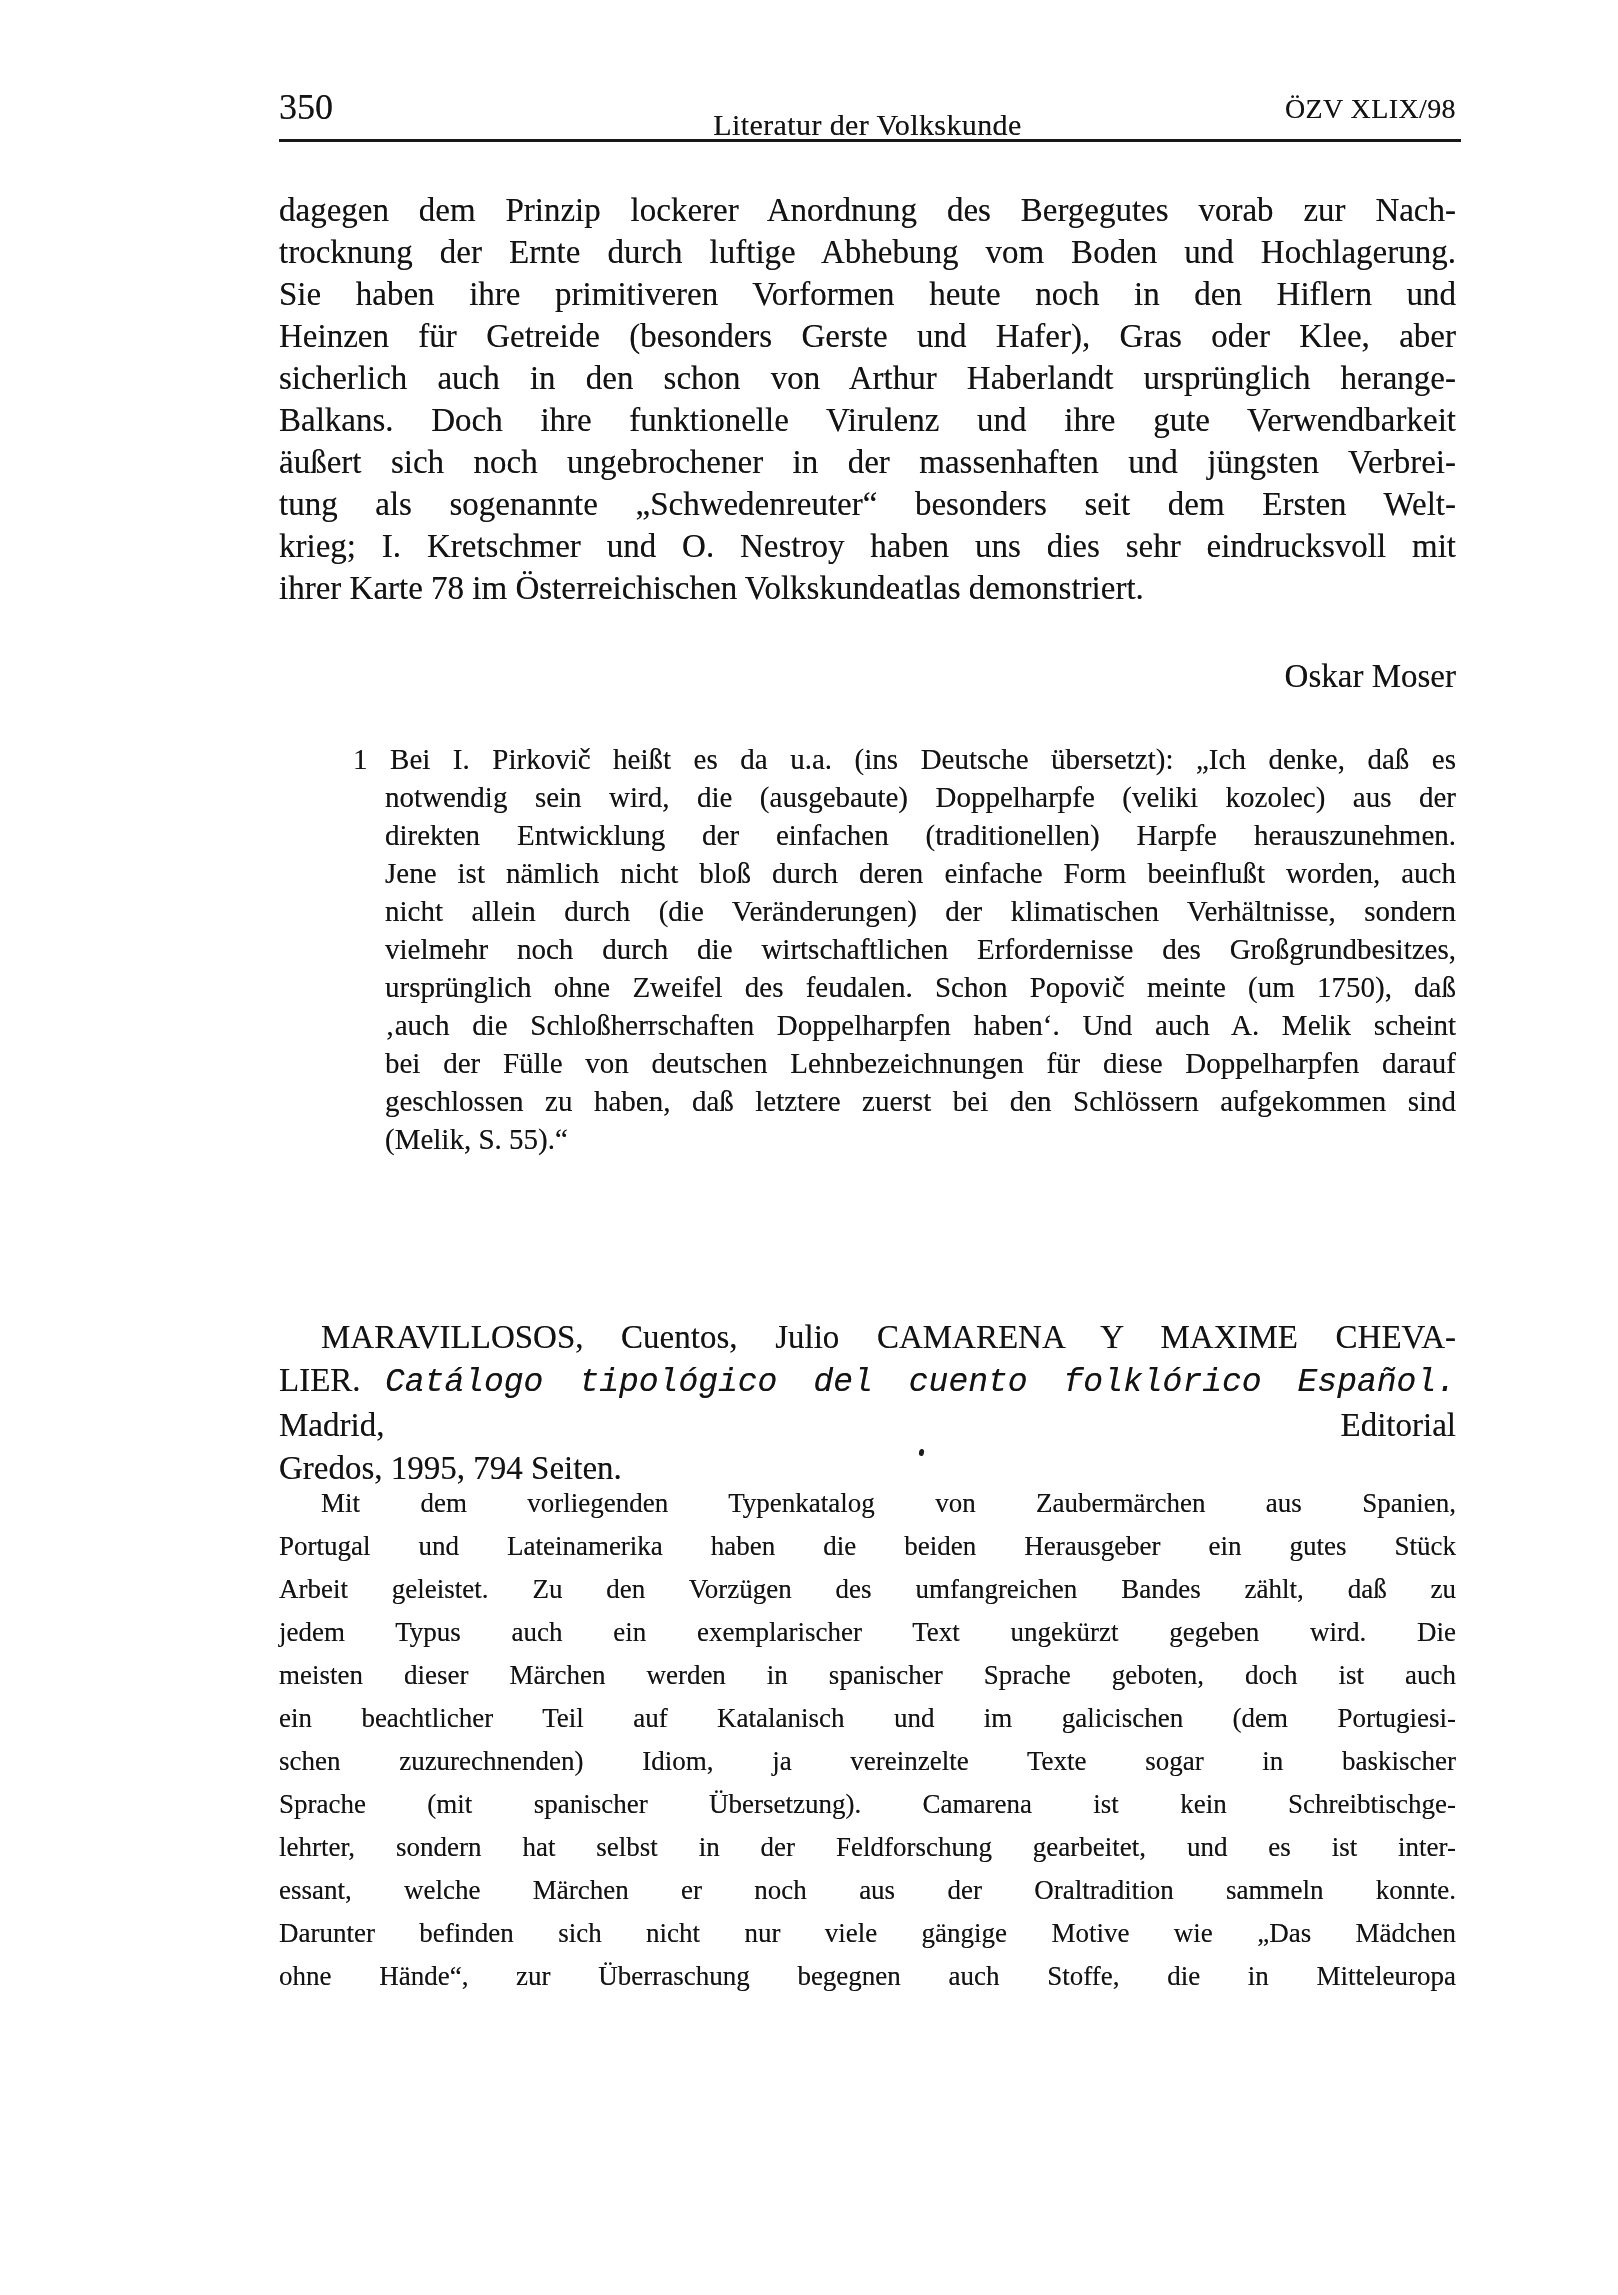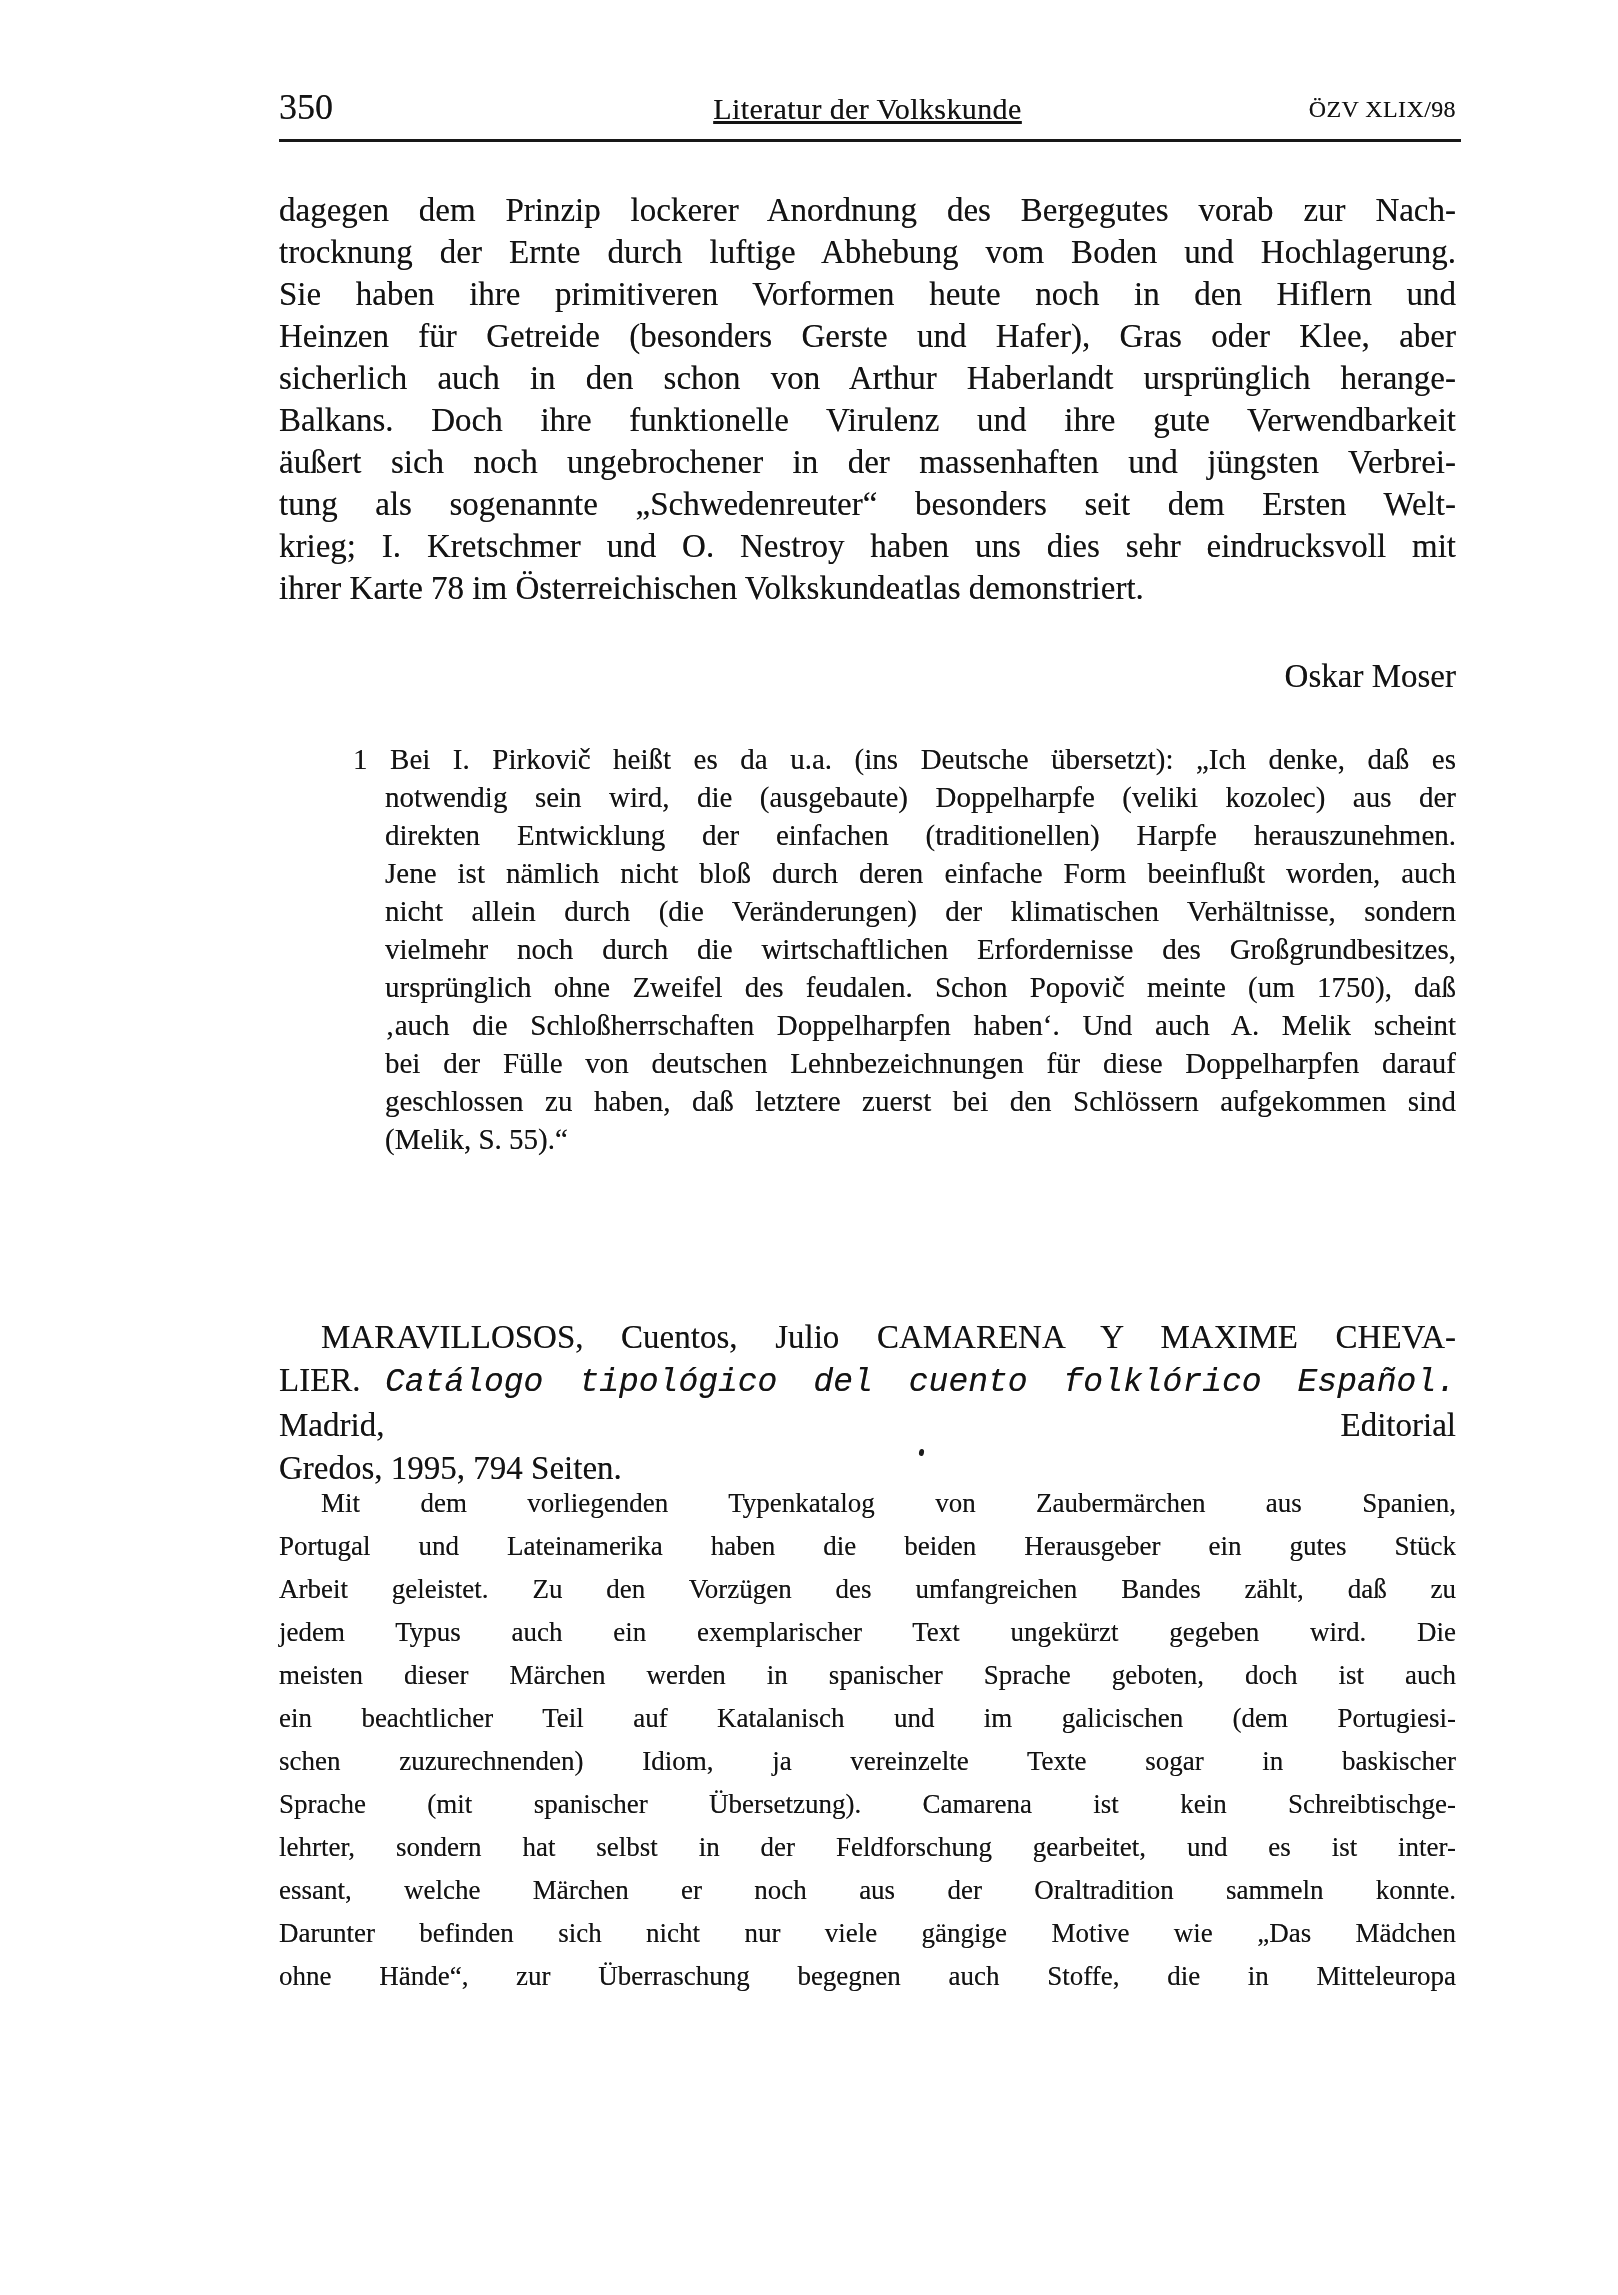--- a/index.html
+++ b/index.html
@@ -11,22 +11,22 @@
     color: #131313;
     font-family: "Liberation Serif", "DejaVu Serif", serif;
     text-shadow: 0 0 0.4px rgba(10,10,10,0.55);
     overflow: hidden;
     padding-left: 26px;
   }
   .abs { position: absolute; }
 
   
   .page-number   { left: 279px; top: 86px; font-size: 36px; line-height: 42px; }
-  .running-title { left: 279px; top: 91px; width: 1177px; text-align: center; font-size: 30px; line-height: 36px; letter-spacing: 0.4px; text-decoration: underline; }
-  .journal-ref   { left: 279px; top: 91px; width: 1177px; text-align: right;  font-size: 24px; line-height: 36px; letter-spacing: 0.4px; }
+  .running-title { left: 279px; top: 107px; width: 1177px; text-align: center; font-size: 30px; line-height: 36px; letter-spacing: 0.4px; }
+  .journal-ref   { left: 279px; top: 91px; width: 1177px; text-align: right;  font-size: 28px; line-height: 36px; letter-spacing: 0.4px; }
   .header-rule   { left: 279px; top: 139px; width: 1182px; height: 3.2px; background: #181818; }
 
   
   .para1 { left: 279px; top: 189px; width: 1177px; font-size: 33px; line-height: 42px; }
   .para2 { left: 279px; top: 1482px; width: 1177px; font-size: 27px; line-height: 43px; }
   .citation { left: 279px; top: 1316px; width: 1177px; font-size: 33px; line-height: 43px; }
   .signature { left: 279px; top: 655px; width: 1177px; font-size: 33px; line-height: 42px; text-align: right; }
 
   .jline { text-align: justify; text-align-last: justify; }
   .jline.last { text-align-last: left; }

